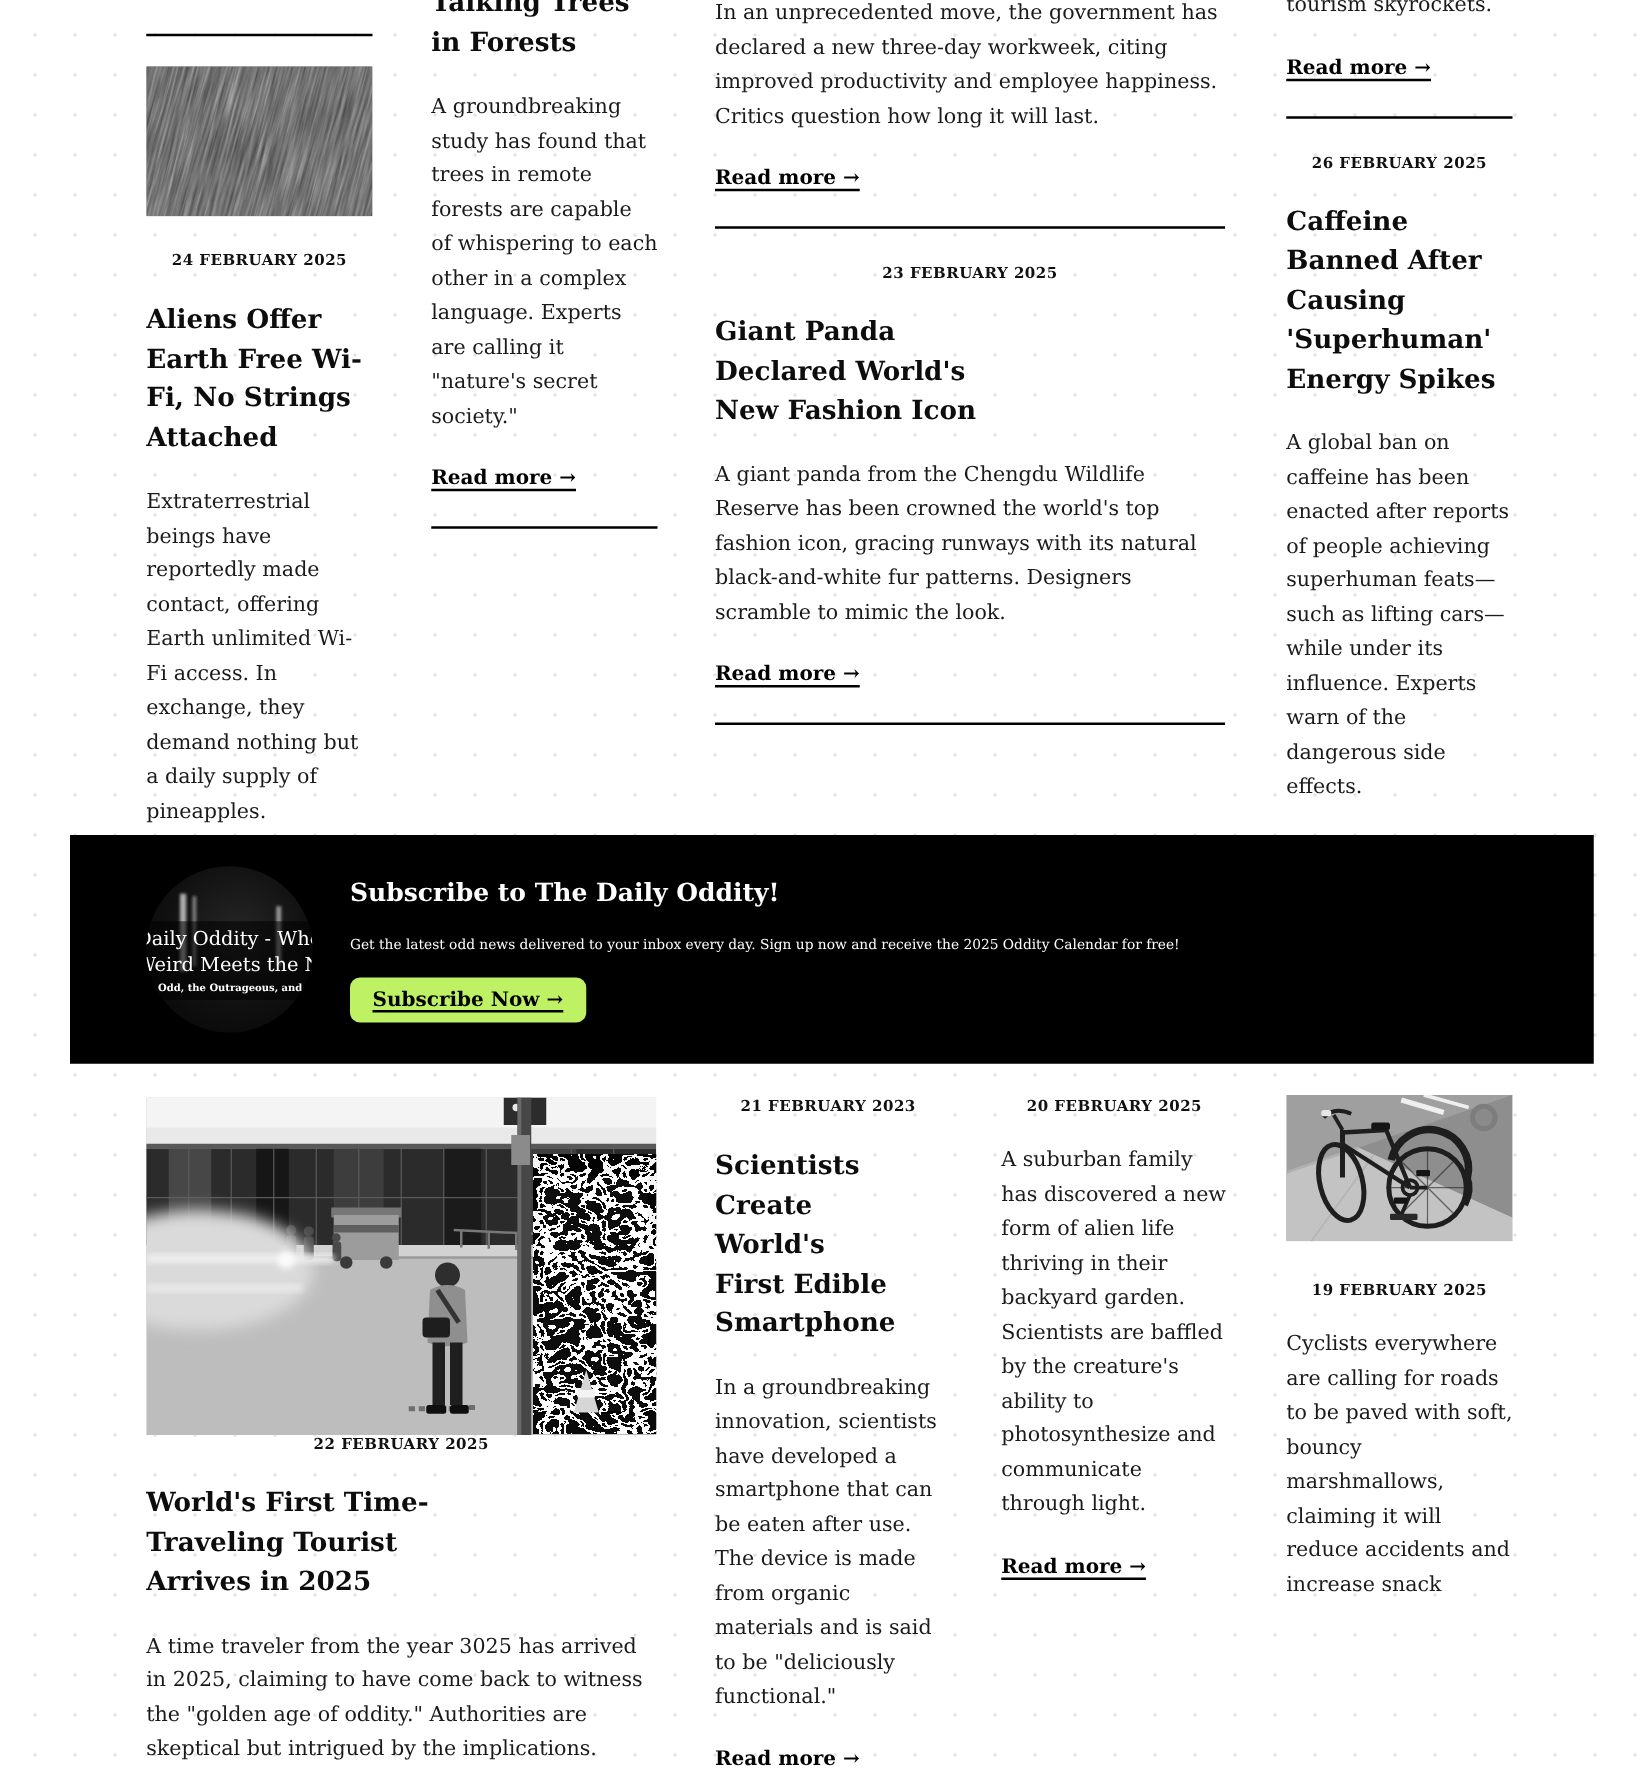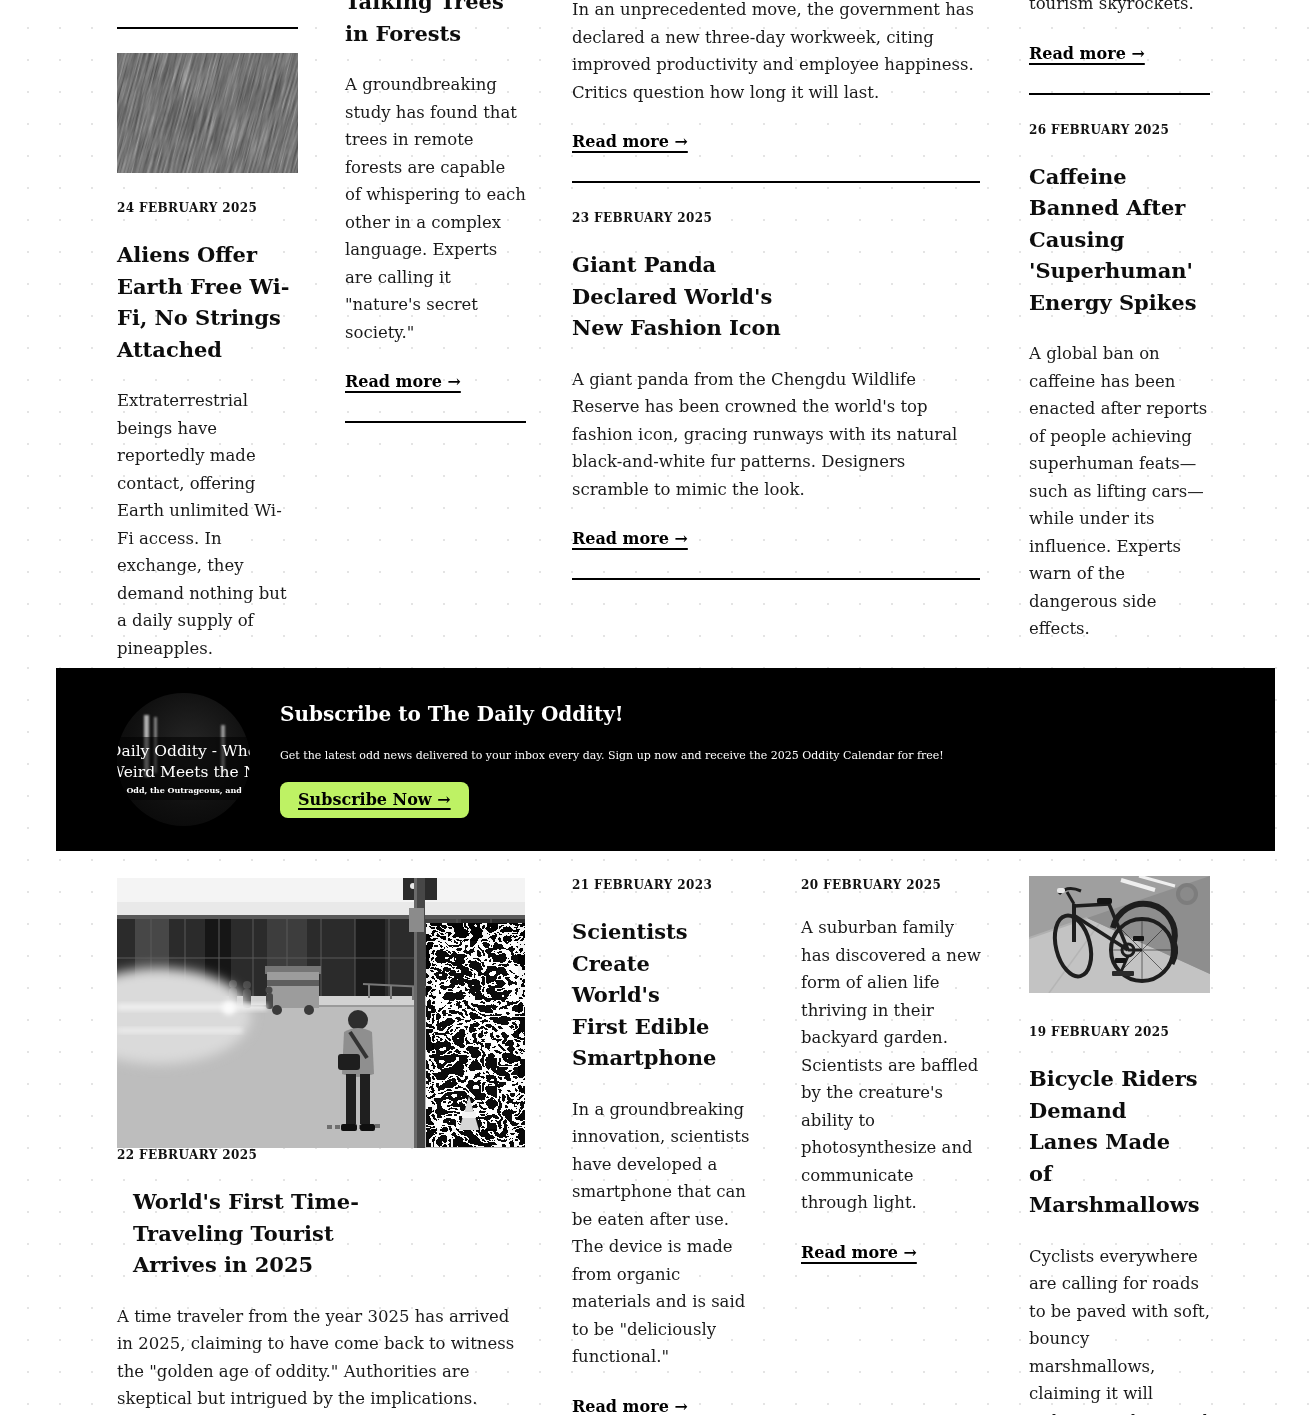--- a/index.html
+++ b/index.html
@@ -7,21 +7,21 @@
   .page {
     position:relative; width:1312px; height:1415px; overflow:hidden;
     background-color:#ffffff;
     background-image: radial-gradient(circle, #e4e4e4 1.1px, transparent 1.5px);
     background-size: 32px 32px; background-position: 12px 12px;
     font-family:"DejaVu Serif","Liberation Serif",serif; color:#111;
   }
   .col { position:absolute; }
   .rule { border:none; border-top:2px solid #000; width:100%; }
   .date {
-    font-size:12px; font-weight:bold; letter-spacing:.4px; color:#111;
+    font-size:12px; font-weight:bold; letter-spacing:.4px; color:#111;text-align:center;
   }
   .headline {
     font-size:21px; font-weight:bold; line-height:31.5px; color:#0d0d0d;
     text-wrap: balance;
   }
   .body-text { font-size:16.5px; line-height:27.5px; color:#1a1a1a; }
   .readmore {
     display:inline-block; font-size:16px; font-weight:bold; color:#000;
     text-decoration:underline; text-decoration-thickness:2px; text-underline-offset:4px;
     cursor:pointer;
@@ -251,21 +251,21 @@
       <rect x="297" y="0" width="3" height="270" fill="#6a6a6a"></rect>
       <rect x="292" y="30" width="15" height="24" fill="#8b8b8b"></rect>
 
       <rect x="316" y="62" width="86" height="190" fill="#f2f2f2" stroke="#1c1c1c" stroke-width="2"></rect>
       <rect x="318" y="64" width="82" height="186" filter="url(#grafF)" opacity="0.95"></rect>
 
       <polygon points="352,218 362,252 342,252" fill="#d6d6d6"></polygon>
       <rect x="345" y="234" width="14" height="6" fill="#f3f3f3"></rect>
     </svg>
     <div class="date" style="">22 FEBRUARY 2025</div>
-    <h2 class="headline mt-title" style="max-width:300px;margin-left:16px;">World's First Time-Traveling Tourist Arrives in 2025</h2>
+    <h2 class="headline mt-title" style="max-width:300px;">World's First Time-Traveling Tourist Arrives in 2025</h2>
     <p class="body-text mt-body">A time traveler from the year 3025 has arrived in 2025, claiming to have come back to witness the "golden age of oddity." Authorities are skeptical but intrigued by the implications.</p>
   </div>
 
   <div class="col" style="left:572px; top:878px; width:181px;">
     <div class="date">21 FEBRUARY 2023</div>
     <h2 class="headline mt-title" style="max-width:160px;">Scientists Create World's First Edible Smartphone</h2>
     <p class="body-text mt-body">In a groundbreaking innovation, scientists have developed a smartphone that can be eaten after use. The device is made from organic materials and is said to be "deliciously functional."</p>
     <a class="readmore mt-read">Read more →</a>
     
   </div>
@@ -309,17 +309,16 @@
         <circle cx="99" cy="74" r="6" stroke-width="3"></circle>
         <line x1="99" y1="80" x2="92" y2="96" stroke-width="3"></line>
       </g>
       <rect x="68" y="22" width="15" height="6" rx="2" fill="#141414"></rect>
       <rect x="86" y="82" width="11" height="5" rx="1" fill="#141414"></rect>
       <rect x="104" y="60" width="11" height="5" rx="1" fill="#141414"></rect>
       <rect x="83" y="95" width="22" height="5" rx="1" fill="#2a2a2a"></rect>
       <rect x="28" y="12" width="8" height="5" rx="2" fill="#e6e6e6"></rect>
     </svg>
     <div class="date" style="margin-top:32px;">19 FEBRUARY 2025</div>
-    <h2 class="headline mt-title" style="max-width:170px;">Bicycle Riders Demand Lanes Made of Marshmallows</h2>
     <p class="body-text mt-body">Cyclists everywhere are calling for roads to be paved with soft, bouncy marshmallows, claiming it will reduce accidents and increase snack</p>
   </div>
 
 </div>
 
 </body></html>

